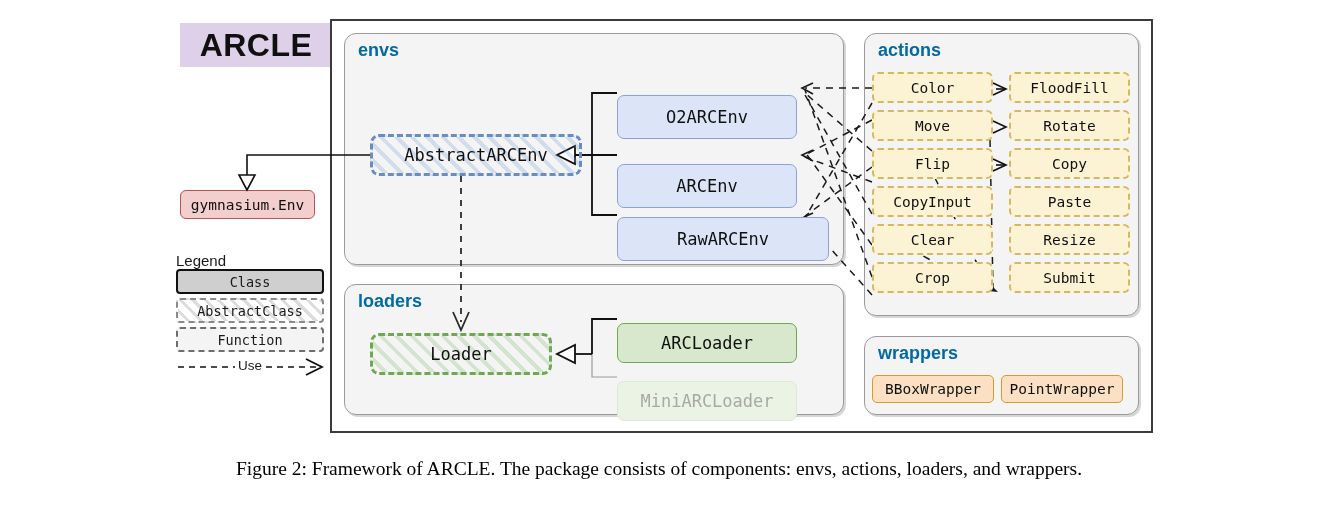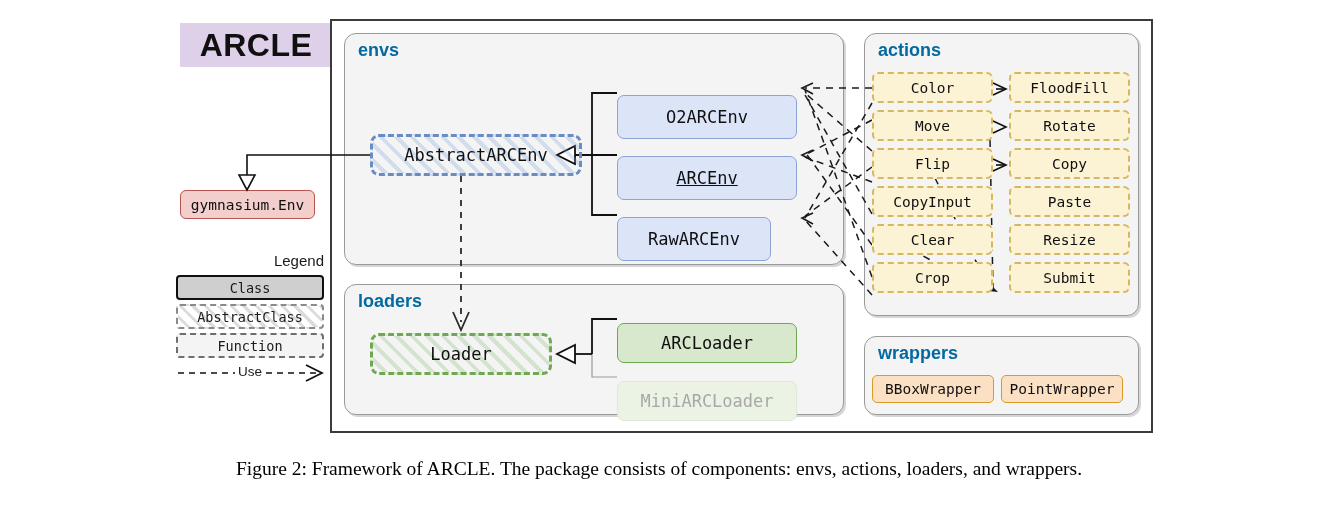--- a/index.html
+++ b/index.html
@@ -45,22 +45,21 @@
     border: 1.6px solid #b85450;
     border-radius: 6px;
     display: flex; align-items: center; justify-content: center;
     font-size: 14.5px; color: #101010;
     box-sizing: border-box;
   }
 
   
   #legend { position: absolute; left: 176px; top: 252px; width: 148px; }
   #legend-title {
-    text-align: right; font-size: 15px; color: #1a1a1a;
-    margin-bottom: 6px;
+    text-align: left; font-size: 15px; color: #1a1a1a;
   }
   .lg-box {
     height: 25px; margin-bottom: 4px;
     display: flex; align-items: center; justify-content: center;
     font-size: 13.5px; color: #1a1a1a; box-sizing: border-box;
     border-radius: 4px; position: relative;
   }
   .lg-abstract {
     border: 2.5px dashed #8a8a8a;
     background:
@@ -104,22 +103,22 @@
     font-size: 17px; color: #101010;
     border-radius: 7px; box-sizing: border-box; margin-top: 24px;
   }
   .env-box { background: #dbe5f7; border: 1.5px solid #8ba4d4; }
   .loader-box { background: #d7e8cd; border: 1.8px solid #6ea84f; }
   .loader-box-faded {
     background: #eaf3e4; border: 1.5px solid #dde9d6; color: #a8a8a8;
   }
 
   #b-o2arcenv   { left: 617px; top: 71px;  width: 180px; height: 44px; }
-  #b-arcenv     { left: 617px; top: 132px; width: 180px; height: 44px; text-decoration: underline; }
-  #b-rawarcenv  { left: 617px; top: 193px; width: 154px; height: 44px; }
+  #b-arcenv     { left: 617px; top: 140px; width: 180px; height: 44px; }
+  #b-rawarcenv  { left: 617px; top: 193px; width: 212px; height: 44px; }
   #b-arcloader  { left: 617px; top: 299px; width: 180px; height: 40px; }
   #b-miniarcloader { left: 617px; top: 357px; width: 180px; height: 40px; }
 
   
   .abox {
     position: absolute;
     display: flex; align-items: center; justify-content: center;
     font-size: 17px; color: #101010;
     border-radius: 9px; box-sizing: border-box;
   }

